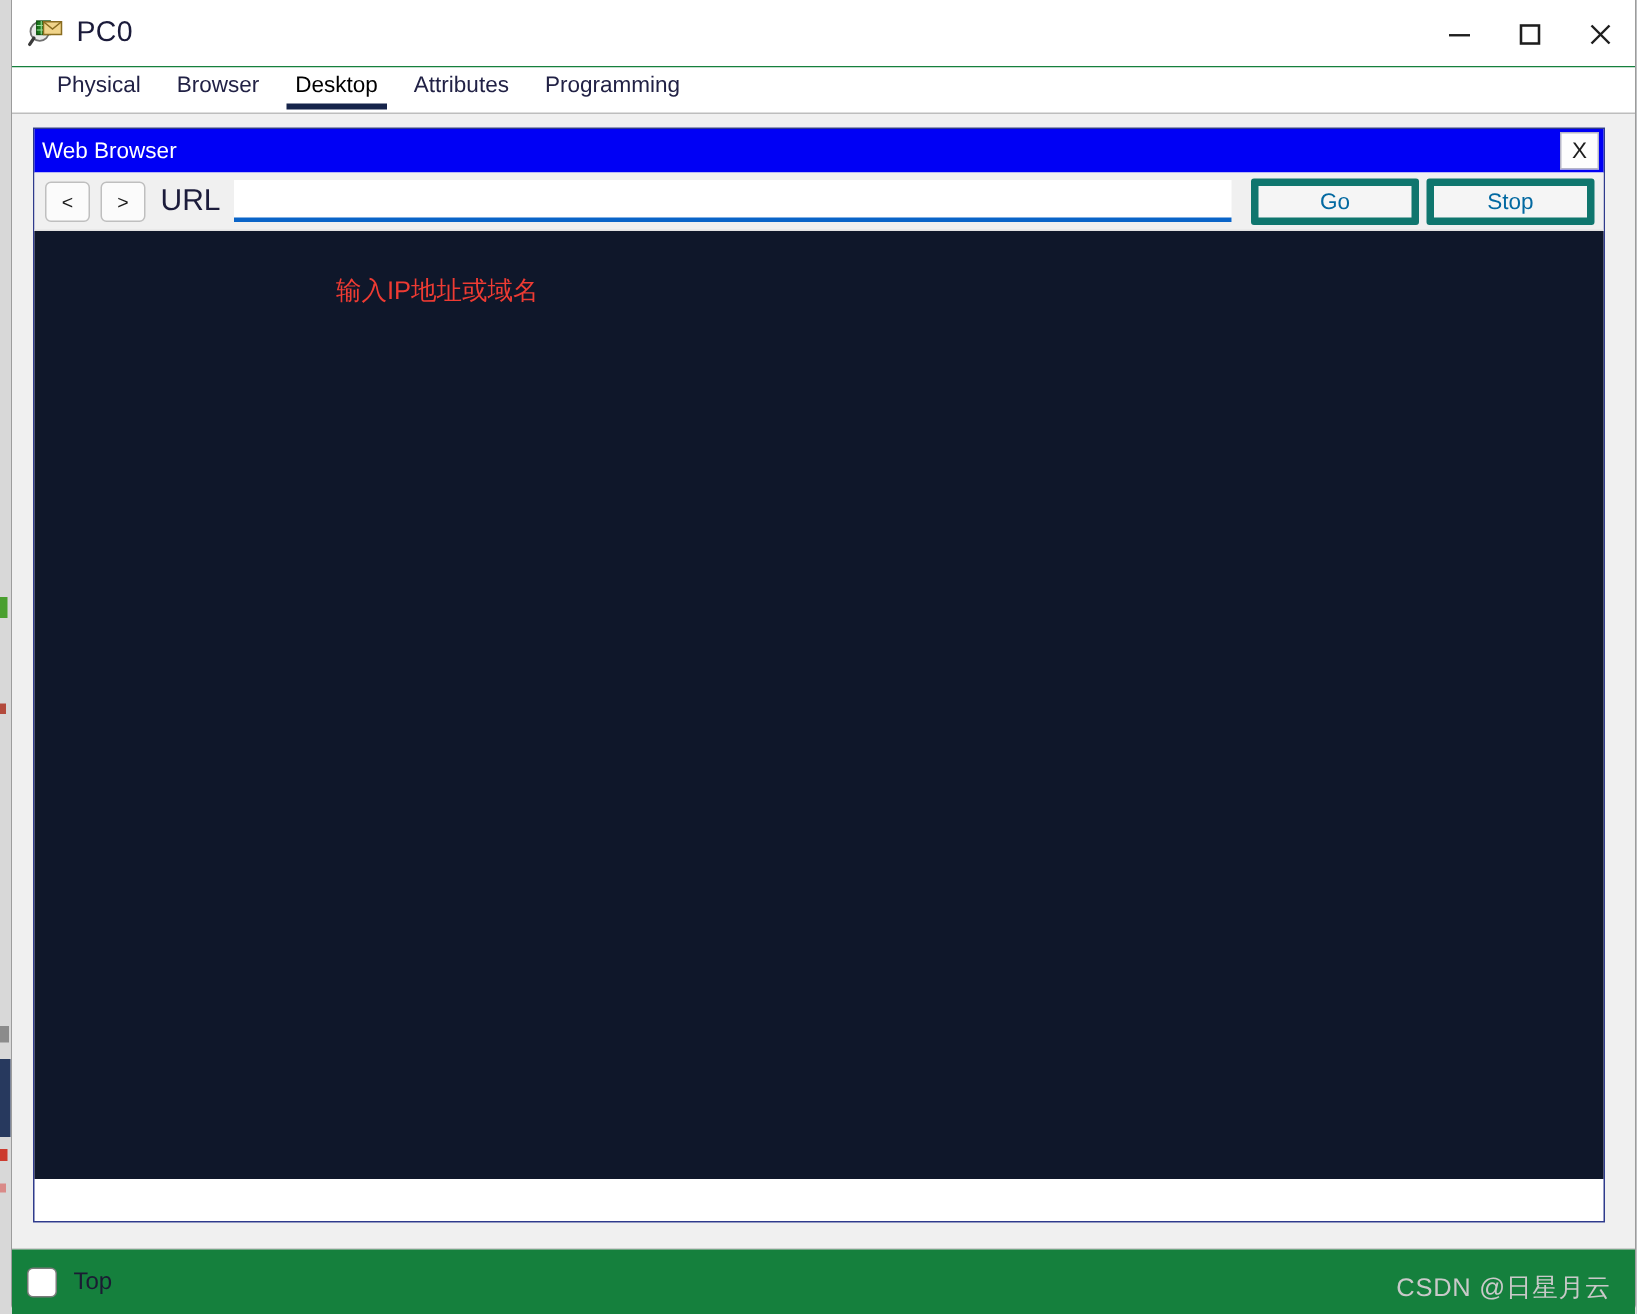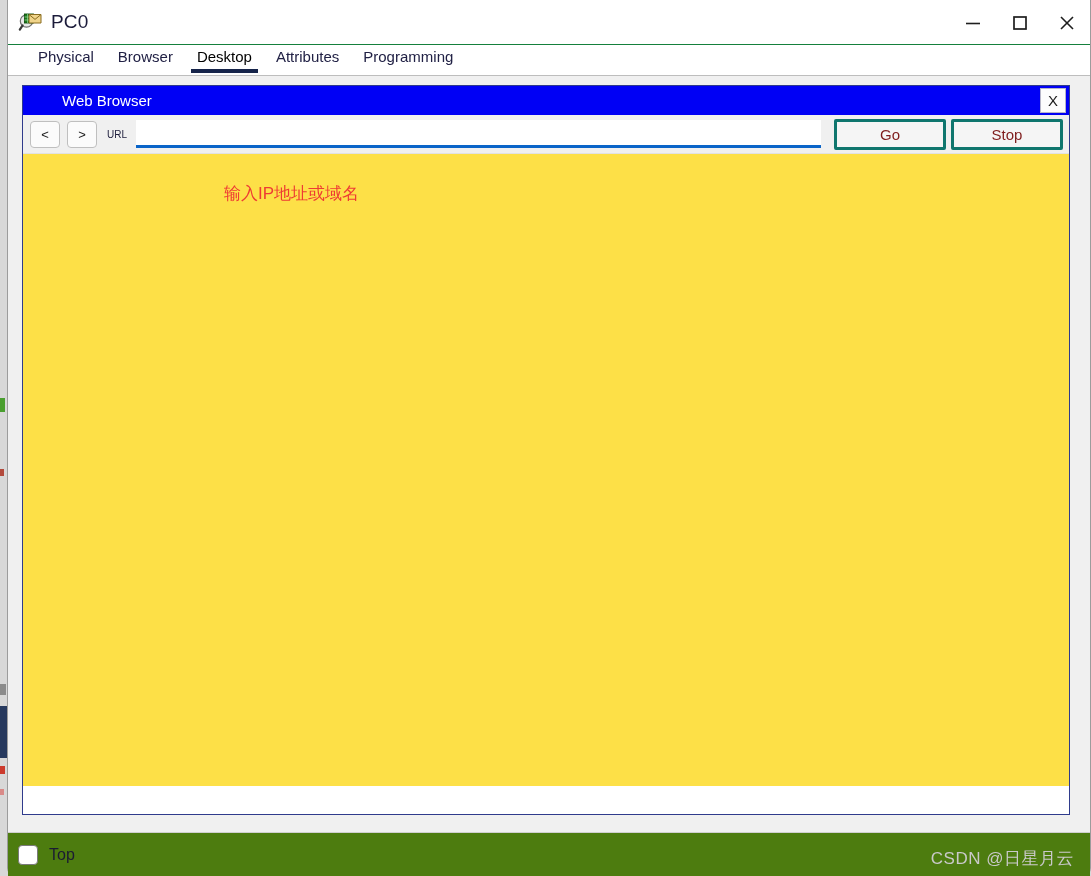--- a/index.html
+++ b/index.html
@@ -106,21 +106,20 @@
     background: #ffffff;
   }
 
   
   #browser-caption {
     position: relative;
     height: 29px;
     background: #0000f5;
     display: flex;
     align-items: center;
-    padding-left: 34px;
   }
   #browser-caption-title {
     color: #ffffff;
     font-size: 15px;
     margin-left: 5px;
   }
   #browser-close-button {
     position: absolute;
     right: 3px; top: 2px;
     width: 26px; height: 25px;
@@ -147,72 +146,72 @@
     background: #fbfbfb;
     border: 1px solid #bfbfbf;
     border-radius: 4px;
     font-size: 13px;
     color: #1a1a1a;
     display: flex; align-items: center; justify-content: center;
     margin-right: 7px;
     cursor: default;
   }
   #url-label {
-    font-size: 10px;
+    font-size: 20px;
     color: #1c1c3b;
     margin: 0 9px 0 3px;
     text-align: center;
   }
   #url-input {
     flex: 1 1 auto;
     height: 28px;
     background: #ffffff;
     border: none;
     border-bottom: 3px solid #0a64c8;
     font-size: 14px;
     font-family: "Liberation Sans", sans-serif;
     padding: 0 4px;
     color: #111;
     outline: none;
     margin-right: 8px;
   }
   .action-btn {
     width: 112px; height: 31px;
     background: #f5f5f5;
-    border: 3px solid #0f766e;
+    border: 5px solid #0f766e;
     border-radius: 2px;
     font-size: 15px;
-    color: #7f1d1d;
+    color: #0369a1;
     display: flex; align-items: center; justify-content: center;
     margin-left: 5px;
     cursor: default;
   }
 
   
   #browser-page {
     position: relative;
     height: 632px;
-    background: #fde047;
+    background: #0f172a;
     text-decoration: underline;
   }
   #annotation-text {
     position: absolute;
     left: 201px; top: 28px;
     color: #ee3b33;
     font-size: 17px;
     white-space: nowrap;
   }
 
   
   #status-bar {
     position: absolute;
     left: 0; bottom: 0;
     width: 100%;
     height: 44px;
-    background: #4d7c0f;
+    background: #15803d;
     border-top: 1px solid #cfcfcf;
     display: flex;
     align-items: center;
     padding-left: 10px;
   }
   #top-checkbox {
     width: 20px; height: 20px;
     border: 1px solid #7a7a7a;
     border-radius: 4px;
     background: #ffffff;

